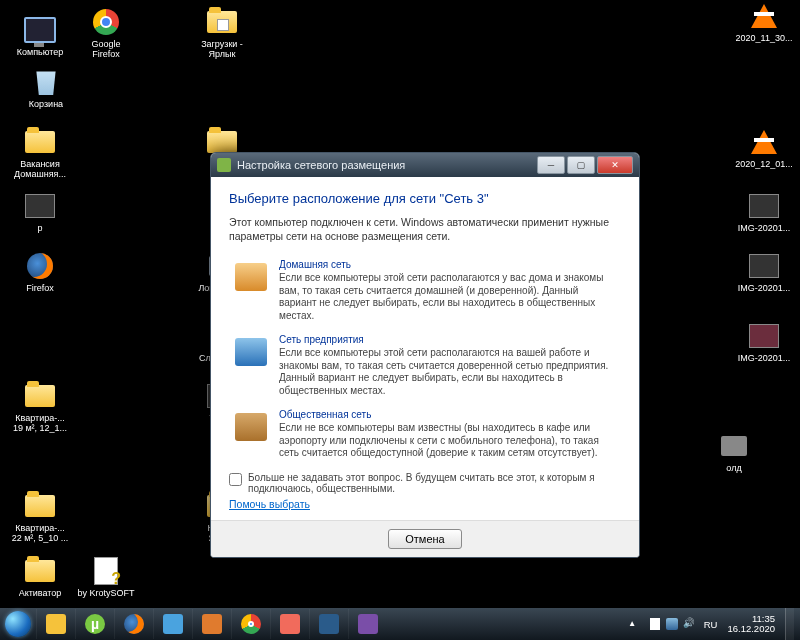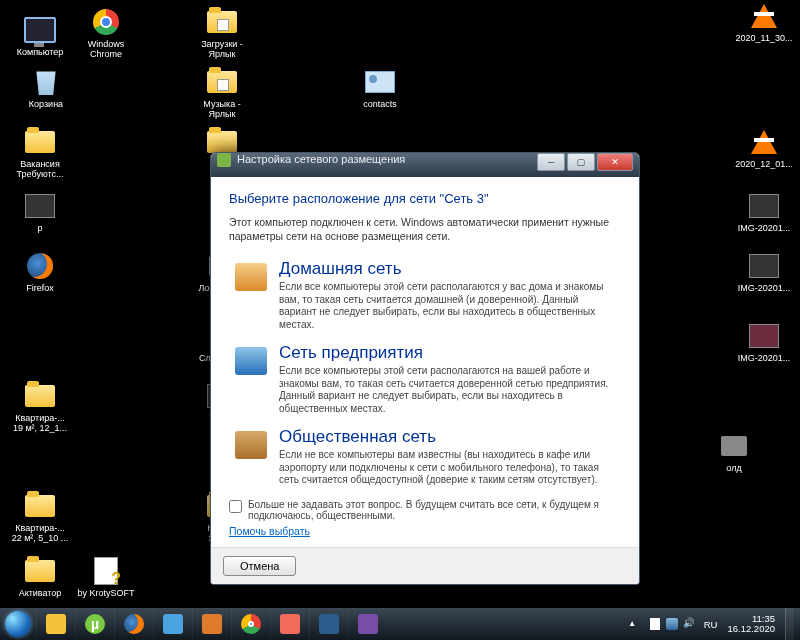--- a/index.html
+++ b/index.html
@@ -6,37 +6,37 @@
 .desktop{position:relative;width:800px;height:608px}
 .icon{position:absolute;width:60px;display:flex;flex-direction:column;align-items:center;text-align:center;cursor:pointer}
 .icon .glyph{width:32px;height:32px;display:flex;align-items:center;justify-content:center;margin-bottom:2px}
 .icon .lbl{font-size:9px;color:#fff;text-shadow:1px 1px 1px #000;line-height:1.1;max-width:58px;overflow:hidden;word-wrap:break-word;max-height:22px}
 
 .folder{width:30px;height:22px;background:linear-gradient(#ffe79a,#f5c23b);border-radius:2px;position:relative}
 .folder:before{content:"";position:absolute;top:-4px;left:2px;width:12px;height:6px;background:#f5c23b;border-radius:2px 2px 0 0}
 .shortcut:after{content:"";position:absolute;bottom:2px;left:10px;width:10px;height:10px;background:#fff;border:1px solid #999;font-size:8px}
 
 .win{position:absolute;left:210px;top:152px;width:428px;background:#fff;border:1px solid #456;border-radius:6px 6px 4px 4px;box-shadow:0 0 18px rgba(0,0,0,.8);color:#000}
-.titlebar{height:24px;background:linear-gradient(#5a6a7a,#2b3a48);border-radius:5px 5px 0 0;display:flex;padding:0 6px;color:#eaeff4;font-size:11px}
+.titlebar{height:24px;background:linear-gradient(#5a6a7a,#2b3a48);border-radius:5px 5px 0 0;display:flex;align-items:center;padding:0 6px;color:#eaeff4;font-size:11px}
 .titlebar .ticon{width:14px;height:14px;background:#7fb447;border-radius:2px;margin-right:6px}
 .winbtns{margin-left:auto;display:flex;gap:2px}
 .winbtn{width:26px;height:16px;border-radius:2px;background:linear-gradient(#e7edf3,#c3ccd5);border:1px solid #8895a0;font-size:9px;display:flex;align-items:center;justify-content:center;color:#333}
 .winbtn.close{background:linear-gradient(#f08080,#c93a2b);color:#fff;width:34px}
 .body{padding:14px 18px 10px;font-size:11px;color:#333}
 .h1{color:#003399;font-size:13px;margin-bottom:10px}
 .intro{font-size:10.5px;color:#333;margin-bottom:10px;line-height:1.3}
 .opt{display:flex;gap:10px;padding:6px 4px;border-radius:3px;cursor:pointer}
 .opt .oicon{width:36px;height:36px;flex:0 0 36px;display:flex;align-items:center;justify-content:center}
 .opt .oicon div{width:32px;height:28px;border-radius:3px}
-.opt .otext .otitle{color:#003399;font-size:17px;margin-bottom:2px}
+.opt .otext .otitle{color:#003399;font-size:10px;margin-bottom:2px}
 .opt .otext .odesc{font-size:10px;color:#444;line-height:1.25}
 .chk{display:flex;gap:6px;font-size:10px;color:#444;margin:6px 0 4px;align-items:flex-start}
 .chk input{margin:1px 0 0}
 .helplink{color:#0066cc;font-size:10.5px;text-decoration:underline;cursor:pointer}
-.btnrow{background:#f0f0f0;border-top:1px solid #ddd;padding:8px 12px;display:flex;justify-content:flex-start;border-radius:0 0 3px 3px}
+.btnrow{background:#f0f0f0;border-top:1px solid #ddd;padding:8px 12px;display:flex;justify-content:center;border-radius:0 0 3px 3px}
 .btn{padding:3px 16px;font-size:11px;background:linear-gradient(#fefefe,#e2e2e2);border:1px solid #8a8a8a;border-radius:3px;cursor:pointer}
 
 .taskbar{position:absolute;left:0;bottom:0;width:800px;height:32px;background:linear-gradient(#3a4753,#11181f);display:flex;align-items:center}
 .start{width:36px;height:32px;display:flex;align-items:center;justify-content:center;cursor:pointer}
 .orb{width:26px;height:26px;border-radius:50%;background:radial-gradient(circle at 30% 30%,#8fe3ff,#1a6bbf 60%,#093763);box-shadow:0 0 4px rgba(120,200,255,.6);position:relative}
 .orb:before{content:"";position:absolute;inset:4px;border-radius:50%}
 .tbicons{display:flex;align-items:center;height:100%}
 .tb{width:38px;height:30px;display:flex;align-items:center;justify-content:center;cursor:pointer;border-left:1px solid rgba(255,255,255,.05)}
 .tb .g{width:20px;height:20px;border-radius:3px}
 .tray{margin-left:auto;display:flex;align-items:center;gap:6px;padding-right:6px;color:#fff;font-size:9.5px}
@@ -75,21 +75,21 @@
   <div class="icon" style="left:16px;top:66px">
     <div class="glyph">
         <div class="i-bin"></div>
       </div>
     <div class="lbl">Корзина</div>
   </div>
   <div class="icon" style="left:10px;top:126px">
     <div class="glyph">
         <div class="folder"></div>
       </div>
-    <div class="lbl">Вакансия Требуютс...</div>
+    <div class="lbl">Вакансия Домашняя...</div>
   </div>
   <div class="icon" style="left:10px;top:190px">
     <div class="glyph">
         <div class="i-img"></div>
       </div>
     <div class="lbl">р</div>
   </div>
   <div class="icon" style="left:10px;top:250px">
     <div class="glyph">
         <div class="i-ff"></div>
@@ -112,84 +112,72 @@
     <div class="glyph">
         <div class="folder"></div>
       </div>
     <div class="lbl">Активатор</div>
   </div>
 
   <div class="icon" style="left:76px;top:6px">
     <div class="glyph">
         <div class="i-chrome"></div>
       </div>
-    <div class="lbl">Windows Chrome</div>
+    <div class="lbl">Google Firefox</div>
   </div>
   <div class="icon" style="left:192px;top:6px">
     <div class="glyph">
         <div class="folder shortcut"></div>
       </div>
     <div class="lbl">Загрузки - Ярлык</div>
   </div>
 
   <div class="icon" style="left:76px;top:555px">
     <div class="glyph">
         <div class="i-notep"></div>
       </div>
     <div class="lbl">by KrotySOFT</div>
   </div>
-  <div class="icon" style="left:192px;top:66px">
+  <div class="icon" style="left:192px;top:126px">
+    <div class="glyph">
+        <div class="folder"></div>
+      </div>
+    <div class="lbl">Про...</div>
+  </div>
+  <div class="icon" style="left:192px;top:190px">
+    <div class="glyph">
+        <div class="i-txt"></div>
+      </div>
+    <div class="lbl">Тек...</div>
+  </div>
+  <div class="icon" style="left:192px;top:250px">
+    <div class="glyph">
+        <div style="width:26px;height:20px;background:#9ab;border-radius:2px"></div>
+      </div>
+    <div class="lbl">Лок... дис...</div>
+  </div>
+  <div class="icon" style="left:192px;top:320px">
+    <div class="glyph">
+        <div class="i-txt"></div>
+      </div>
+    <div class="lbl">Сла... тот...</div>
+  </div>
+  <div class="icon" style="left:192px;top:380px">
+    <div class="glyph">
+        <div class="i-img"></div>
+      </div>
+    <div class="lbl">VLC...</div>
+  </div>
+  <div class="icon" style="left:192px;top:490px">
     <div class="glyph">
         <div class="folder shortcut"></div>
       </div>
-    <div class="lbl">Музыка - Ярлык</div>
-  </div>
-  <div class="icon" style="left:192px;top:126px">
-    <div class="glyph">
-        <div class="folder"></div>
-      </div>
-    <div class="lbl">Про...</div>
-  </div>
-  <div class="icon" style="left:192px;top:190px">
-    <div class="glyph">
-        <div class="i-txt"></div>
-      </div>
-    <div class="lbl">Тек...</div>
-  </div>
-  <div class="icon" style="left:192px;top:250px">
-    <div class="glyph">
-        <div style="width:26px;height:20px;background:#9ab;border-radius:2px"></div>
-      </div>
-    <div class="lbl">Лок... дис...</div>
-  </div>
-  <div class="icon" style="left:192px;top:320px">
-    <div class="glyph">
-        <div class="i-txt"></div>
-      </div>
-    <div class="lbl">Сла... тот...</div>
-  </div>
-  <div class="icon" style="left:192px;top:380px">
-    <div class="glyph">
-        <div class="i-img"></div>
-      </div>
-    <div class="lbl">VLC...</div>
-  </div>
-  <div class="icon" style="left:192px;top:490px">
-    <div class="glyph">
-        <div class="folder shortcut"></div>
-      </div>
     <div class="lbl">Книги - Ярлык</div>
   </div>
 
-  <div class="icon" style="left:350px;top:66px">
-    <div class="glyph">
-        <div class="i-contacts"></div>
-      </div>
-    <div class="lbl">contacts</div>
-  </div>
 
   <div class="icon" style="left:734px;top:0">
     <div class="glyph">
         <div class="i-vlc"></div>
       </div>
     <div class="lbl">2020_11_30...</div>
   </div>
   <div class="icon" style="left:734px;top:126px">
     <div class="glyph">
         <div class="i-vlc"></div>
@@ -260,21 +248,21 @@
             <div style="background:linear-gradient(#d7a96a,#a9702b)"></div>
           </div>
         <div class="otext">
           <div class="otitle">Общественная сеть</div>
           <div class="odesc">Если не все компьютеры вам известны (вы находитесь в кафе или аэропорту или подключены к сети с мобильного телефона), то такая сеть считается общедоступной (доверие к таким сетям отсутствует).</div>
         </div>
       </div>
 
       <label class="chk">
         <input type="checkbox" style="">
-        <span>Больше не задавать этот вопрос. В будущем считать все сети, к будущем я подключаюсь, общественными.</span>
+        <span>Больше не задавать этот вопрос. В будущем считать все этот, к которым я подключаюсь, общественными.</span>
       </label>
       <span class="helplink">Помочь выбрать</span>
     </div>
     <div class="btnrow">
       <button class="btn">Отмена</button>
     </div>
   </div>
 
 </div>
 

